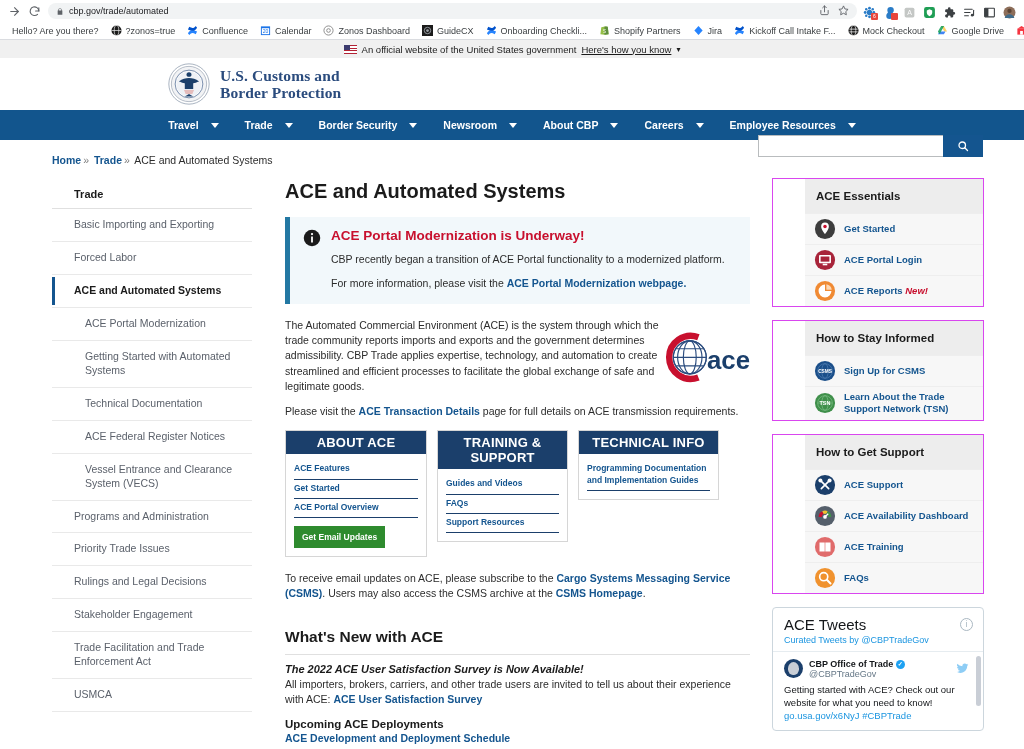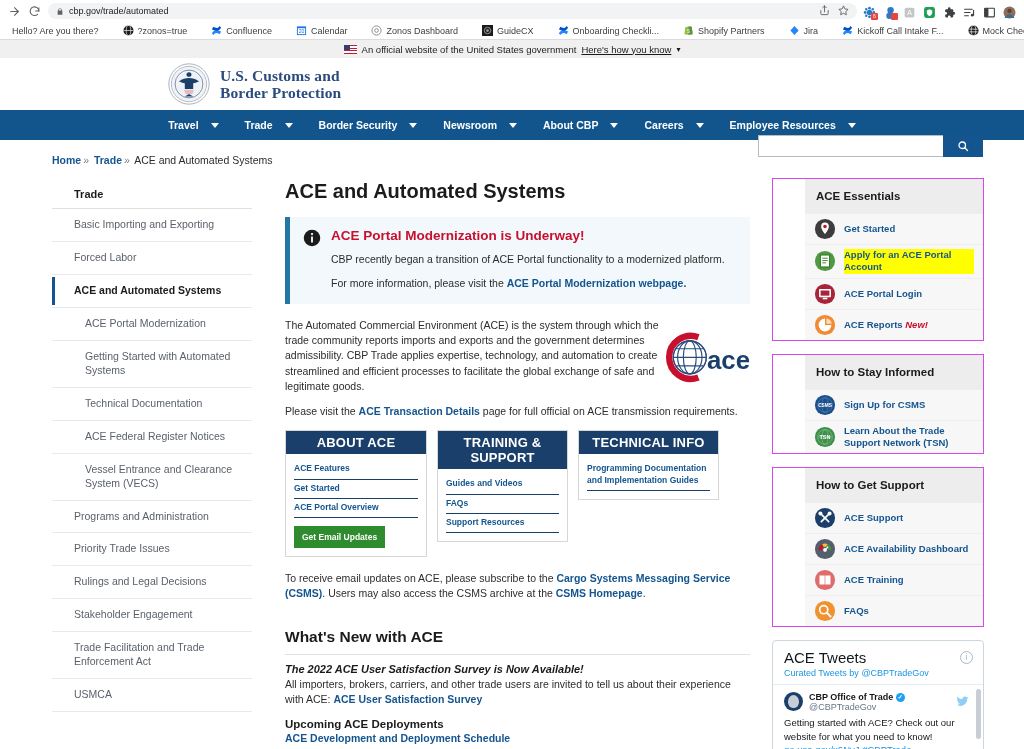--- a/index.html
+++ b/index.html
@@ -36,21 +36,21 @@
   #omnibox .omni-right { margin-left: auto; display: flex; gap: 8px; flex: 0 0 auto; }
   #ext-icons { display: flex; align-items: center; gap: 7px; padding-right: 4px; flex: 0 0 auto; }
   .ext-ico { width: 13px; height: 13px; position: relative; display: block; }
   .badge-dot {
     position: absolute; right: -2px; bottom: -2px; width: 7px; height: 7px;
     background: #e8453c; border-radius: 1px; color: #fff; font-size: 5px;
     line-height: 7px; text-align: center;
   }
 
   #bookmarks {
-    height: 18px; display: flex; align-items: center; gap: 12px;
+    height: 18px; display: flex; align-items: center; gap: 0px;
     padding: 0 6px; background: #ffffff; overflow: hidden;
     border-bottom: 1px solid #dadce0;
   }
   .bm {
     display: flex; align-items: center; gap: 4px; padding: 0 6px;
     font-size: 9px; color: #3c4043; white-space: nowrap; flex: 0 0 auto;
     height: 16px; border-radius: 3px;
   }
   .bm .bmi { width: 11px; height: 11px; flex: 0 0 auto; display:block; }
 
@@ -593,21 +593,21 @@
             <ellipse cx="36" cy="36" rx="23" ry="23"></ellipse>
             <ellipse cx="36" cy="36" rx="9" ry="23"></ellipse>
             <ellipse cx="36" cy="36" rx="17" ry="23"></ellipse>
             <line x1="13" y1="36" x2="59" y2="36"></line>
             <path d="M17 24h38M17 48h38"></path>
           </g>
           <text x="60" y="52" font-family="Liberation Sans" font-size="36" font-weight="bold" fill="#1b3f6b">ace</text>
         </svg>
       </div>
 
-      <div id="transaction-line"><span>Please visit the </span><a href="#">ACE Transaction Details</a><span> page for full official on ACE transmission requirements.</span></div>
+      <div id="transaction-line"><span>Please visit the </span><a href="#">ACE Transaction Details</a><span> page for full details on ACE transmission requirements.</span></div>
 
       <div id="cards">
 
         <div class="card" id="card-about">
           <div class="card-head">ABOUT ACE</div>
           <div class="card-body">
             <div class="card-link">ACE Features</div>
             <div class="card-link">Get Started</div>
             <div class="card-link">ACE Portal Overview</div>
             <div id="email-btn">Get Email Updates</div>
@@ -647,32 +647,20 @@
 
       <div class="panel">
         <div class="panel-head">ACE Essentials</div>
         <div class="panel-row">
           <svg class="p-ico" viewBox="0 0 24 24">
               <circle cx="12" cy="12" r="11" fill="#3d3d3d"></circle>
               <path d="M12 5a4.2 4.2 0 0 0-4.2 4.2c0 3.2 4.2 8.3 4.2 8.3s4.2-5.1 4.2-8.3A4.2 4.2 0 0 0 12 5z" fill="#fff"></path>
               <circle cx="12" cy="9.2" r="1.9" fill="#c8102e"></circle>
             </svg>
           <span class="p-label">Get Started</span>
-        </div>
-        <div class="panel-row">
-          <svg class="p-ico" viewBox="0 0 24 24">
-              <circle cx="12" cy="12" r="11" fill="#4f9a41"></circle>
-              <rect x="7" y="5.5" width="10" height="13" fill="#fff" stroke="#2f6b27" stroke-width="1"></rect>
-              <g stroke="#4f9a41" stroke-width="1.2">
-                <line x1="9" y1="9" x2="15" y2="9"></line>
-                <line x1="9" y1="11.5" x2="15" y2="11.5"></line>
-                <line x1="9" y1="14" x2="13" y2="14"></line>
-              </g>
-            </svg>
-          <span class="p-label hl">Apply for an ACE Portal Account</span>
         </div>
         <div class="panel-row">
           <svg class="p-ico" viewBox="0 0 24 24">
               <circle cx="12" cy="12" r="11" fill="#a8243a"></circle>
               <rect x="5.5" y="6.5" width="13" height="9" rx="1" fill="#fff"></rect>
               <rect x="7.2" y="8.2" width="9.6" height="5.6" fill="#a8243a"></rect>
               <rect x="9.5" y="16" width="5" height="1.8" fill="#fff"></rect>
             </svg>
           <span class="p-label">ACE Portal Login</span>
         </div>

